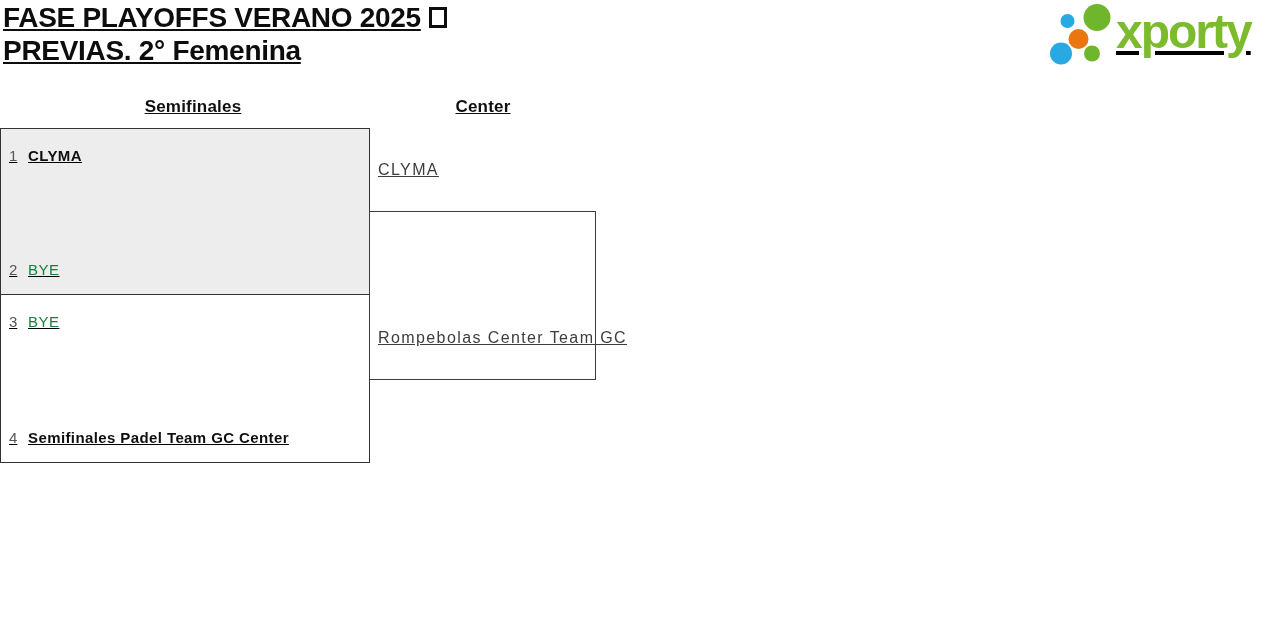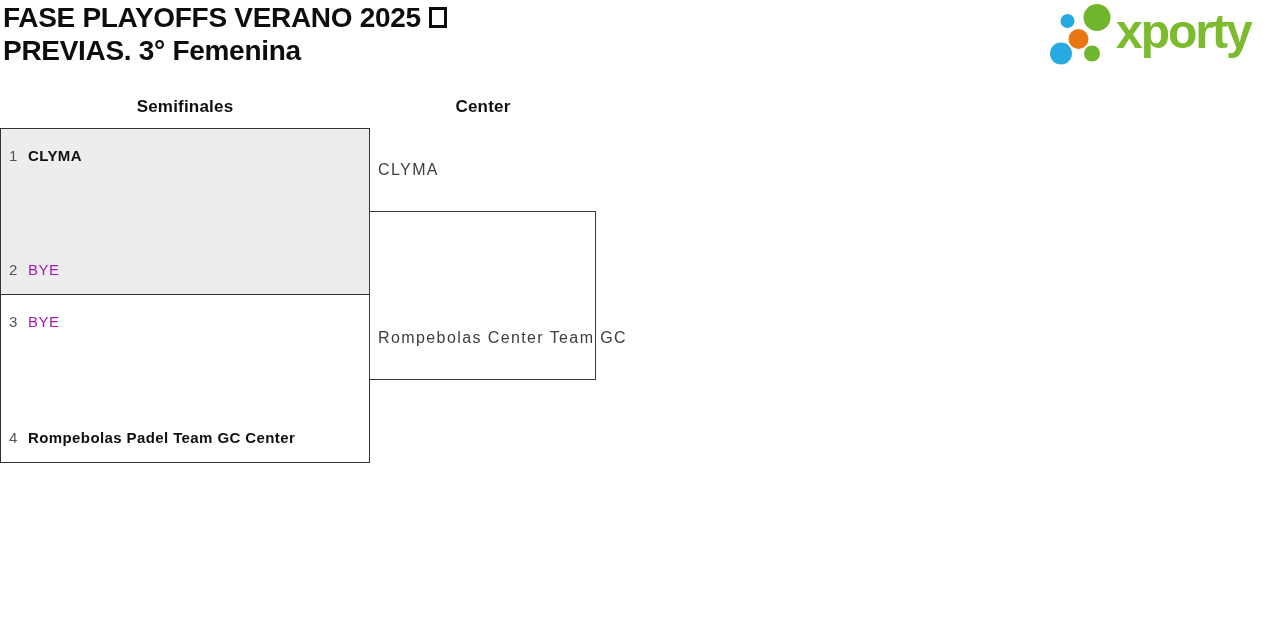--- a/index.html
+++ b/index.html
@@ -5,21 +5,21 @@
   html, body {
     margin: 0;
     padding: 0;
     width: 1280px;
     height: 628px;
     background: #ffffff;
     overflow: hidden;
     font-family: "Liberation Sans", sans-serif;
     -webkit-font-smoothing: antialiased;
   }
-  .abs { position: absolute; }
+  .abs { position: absolute; text-decoration: underline; }
 
   
   .page-title {
     left: 3px; top: 1px;
     color: #0d0d0d;
     font-size: 28px;
     font-weight: 700;
     line-height: 33px;
     letter-spacing: -0.3px;
     white-space: nowrap;
@@ -52,21 +52,21 @@
 
   
   .round-header {
     top: 97px;
     text-align: center;
     font-size: 17px;
     font-weight: 600;
     color: #101010;
     letter-spacing: 0.2px;
   }
-  .round-header.semis { left: 0; width: 370px; }
+  .round-header.semis { left: 8px; width: 370px; }
   .round-header.final { left: 370px; width: 226px; }
 
   .match-box {
     left: 0;
     width: 370px;
     box-sizing: border-box;
     border: 1px solid #333333;
     display: flex;
     flex-direction: column;
     justify-content: space-between;
@@ -81,21 +81,21 @@
     font-size: 15px;
     line-height: 17px;
   }
   .seed {
     width: 16px;
     margin-right: 3px;
     color: #555555;
     font-weight: 400;
     flex: 0 0 auto;
   }
-  .team-name { color: #a21caf; letter-spacing: 0.5px; }
+  .team-name { color: #15803d; letter-spacing: 0.5px; }
   .team-name.winner-bold {
     color: #0f0f0f;
     font-weight: 700;
     letter-spacing: 0.4px;
   }
 
   .final-box {
     left: 369px; top: 211px;
     width: 227px; height: 169px;
     box-sizing: border-box;
@@ -111,21 +111,21 @@
     white-space: nowrap;
   }
   .winner-label.w1 { top: 161px; }
   .winner-label.w2 { top: 329px; }
 </style>
 </head>
 <body>
 
 <div class="abs page-title">
   <div><span>FASE PLAYOFFS VERANO 2025</span><span class="tofu">□</span></div>
-  <div>PREVIAS. 3° Femenina</div>
+  <div>PREVIAS. 2° Femenina</div>
 </div>
 
 <div class="abs logo">
   <svg width="64" height="68" viewBox="0 0 64 68">
     <circle cx="49" cy="17.5" r="13.5" fill="#6fb62c"></circle>
     <circle cx="19.5" cy="21" r="7" fill="#29a9e1"></circle>
     <circle cx="30.5" cy="39" r="10" fill="#e97611"></circle>
     <circle cx="13" cy="53.5" r="11" fill="#29a9e1"></circle>
     <circle cx="44" cy="53.5" r="8" fill="#6fb62c"></circle>
   </svg>
@@ -146,20 +146,20 @@
   </div>
 </div>
 
 <div class="abs match-box m2">
   <div class="team-slot">
     <span class="seed">3</span>
     <span class="team-name">BYE</span>
   </div>
   <div class="team-slot">
     <span class="seed">4</span>
-    <span class="team-name winner-bold">Rompebolas Padel Team GC Center</span>
+    <span class="team-name winner-bold">Semifinales Padel Team GC Center</span>
   </div>
 </div>
 
 <div class="abs final-box"></div>
 
 <div class="abs winner-label w1">CLYMA</div>
 <div class="abs winner-label w2">Rompebolas Center Team GC</div>
 
 </body></html>

